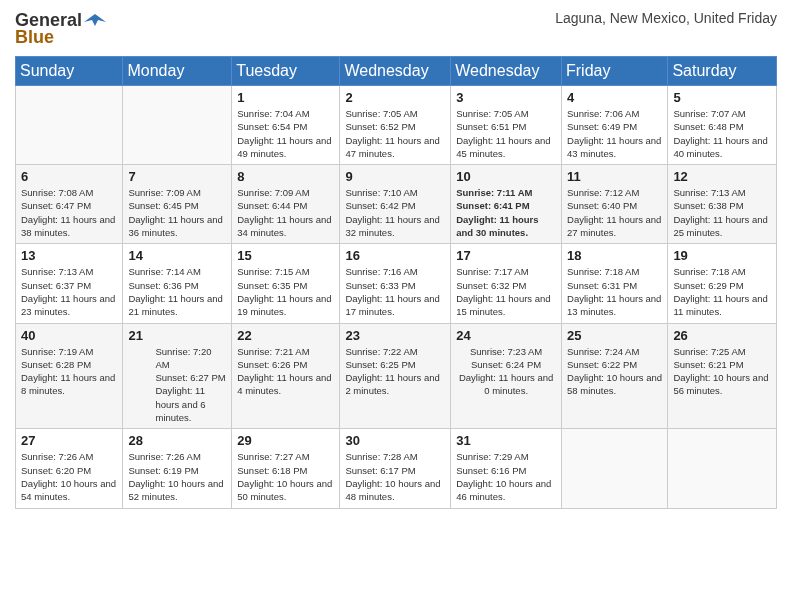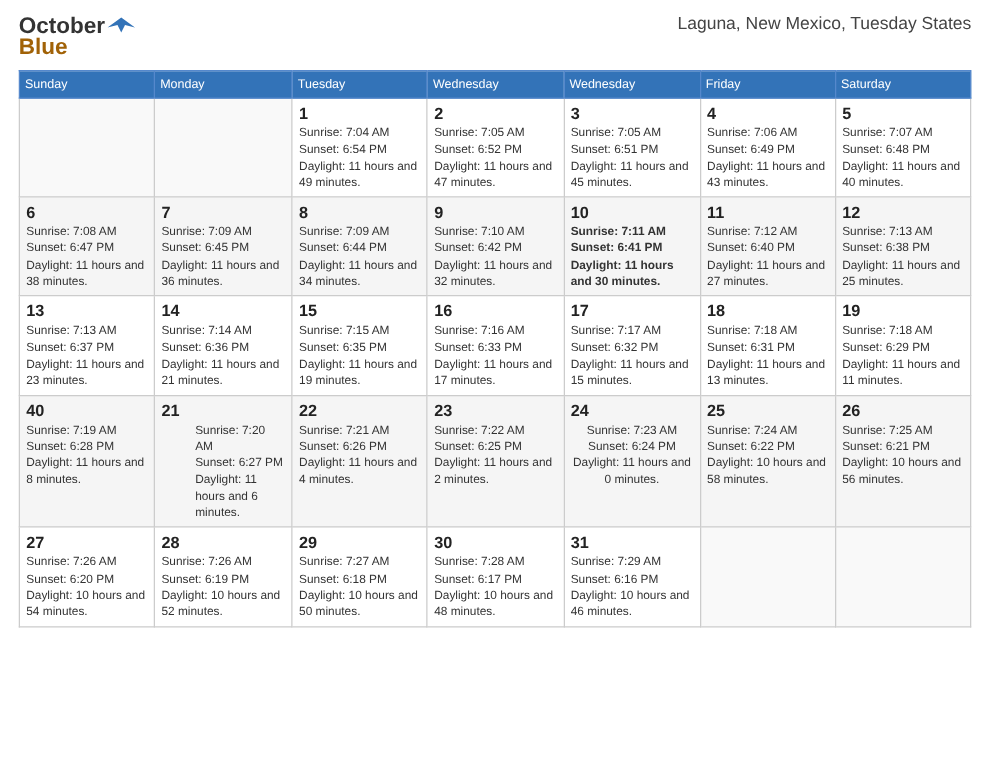--- a/index.html
+++ b/index.html
@@ -39,21 +39,21 @@
     .calendar {
       width: 100%;
       border-collapse: collapse;
       font-size: 10px;
     }
     .calendar thead th {
       background: #3373b8;
       color: #fff;
       padding: 5px 4px;
       text-align: left;
-      font-size: 10px;
+      font-size: 16px;
       font-weight: normal;
       border: 1px solid #5588cc;
     }
     .calendar tbody td {
       border: 1px solid #ccc;
       vertical-align: top;
       padding: 4px 5px;
       width: 113px;
       min-height: 70px;
       background: #fff;
@@ -75,29 +75,29 @@
     .empty-cell {
       background: #f9f9f9 !important;
     }
   </style>
 </head>
 <body>
 
 <div class="header">
   <div class="logo">
     <div style="display:flex;align-items:center;">
-      <span class="logo-general" style="font-size:18px;font-weight:bold;color:#333;">October</span>
+      <span class="logo-general" style="font-size:18px;font-weight:bold;color:#333;">General</span>
       <svg width="22" height="18" viewBox="0 0 22 18" style="margin-left:2px;">
         <polygon points="11,2 22,10 14,8 11,14 8,8 0,10" fill="#3373b8"></polygon>
       </svg>
     </div>
     <span class="logo-blue" style="font-size:18px;font-weight:bold;color:#a16207;margin-top:-4px;margin-left:0;">Blue</span>
   </div>
   <div class="title-block">
-    <div class="location">Laguna, New Mexico, Tuesday States</div>
+    <div class="location">Laguna, New Mexico, United Friday</div>
   </div>
 </div>
 
 <table class="calendar">
   <thead>
     <tr id="header-row">
         <th>Sunday</th>
         <th>Monday</th>
         <th>Tuesday</th>
         <th>Wednesday</th>

